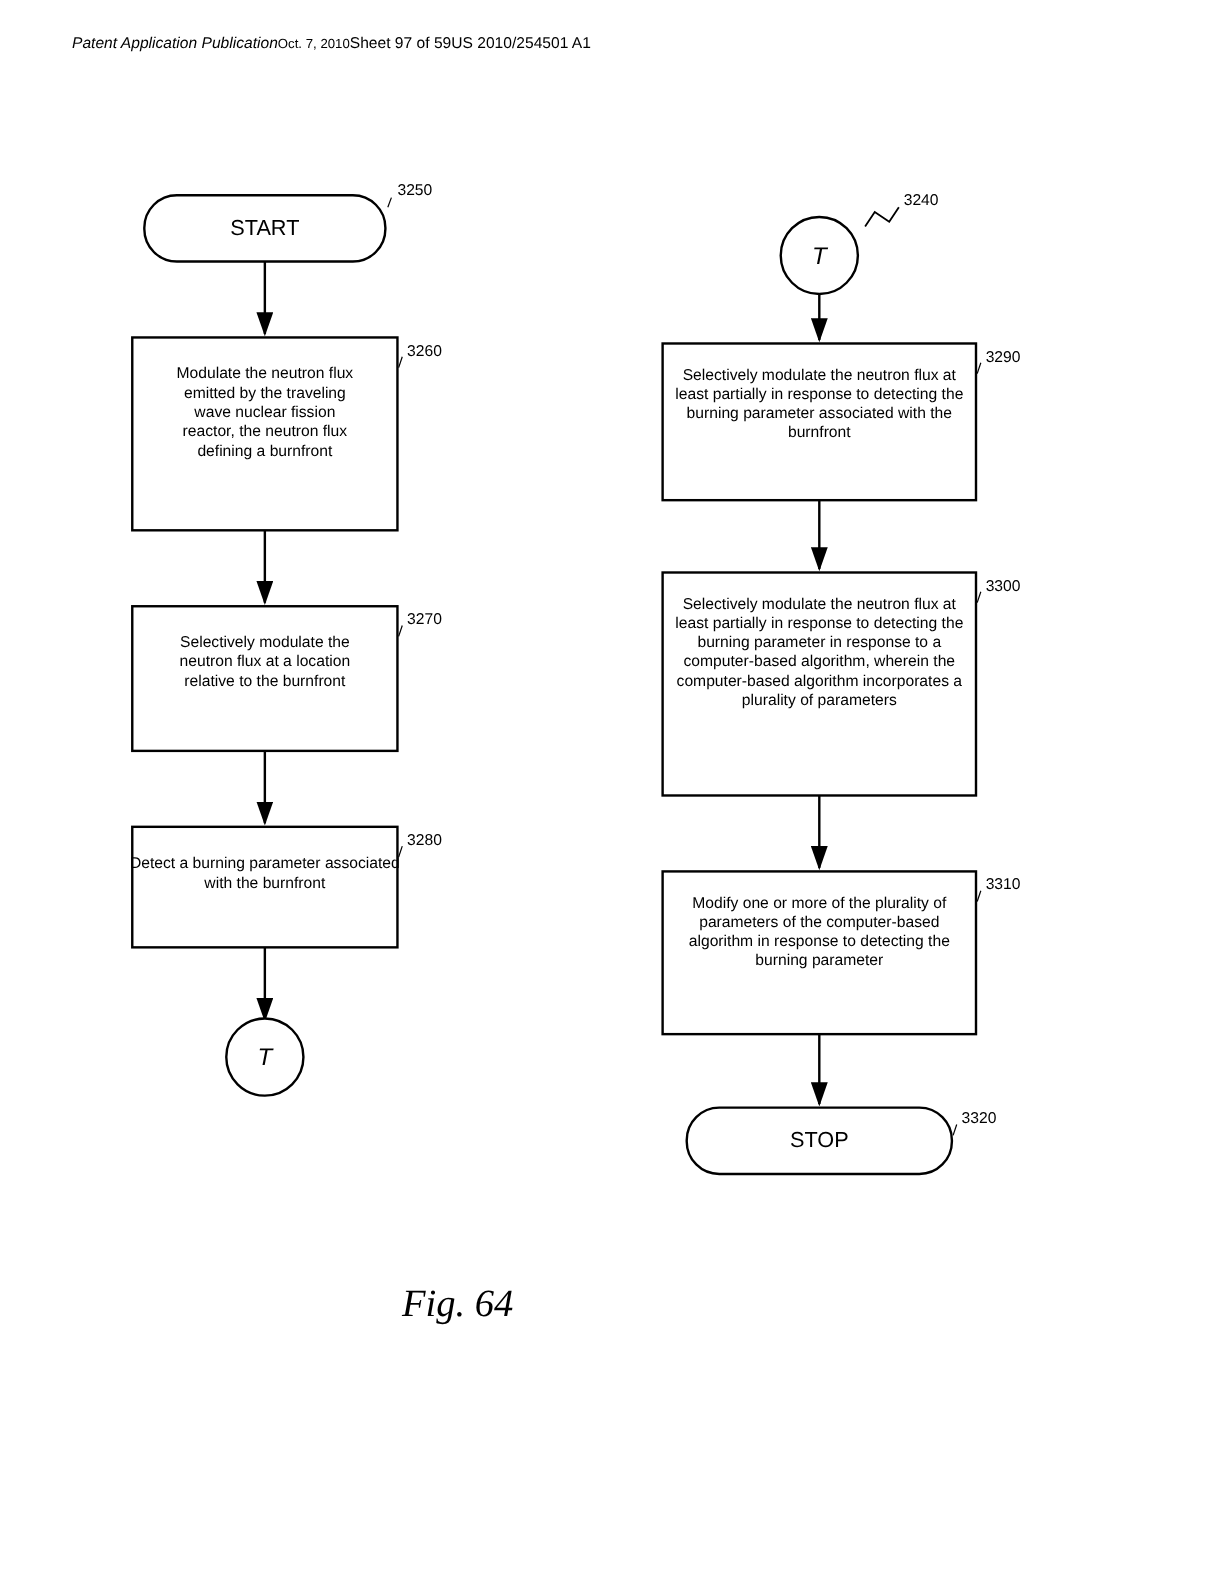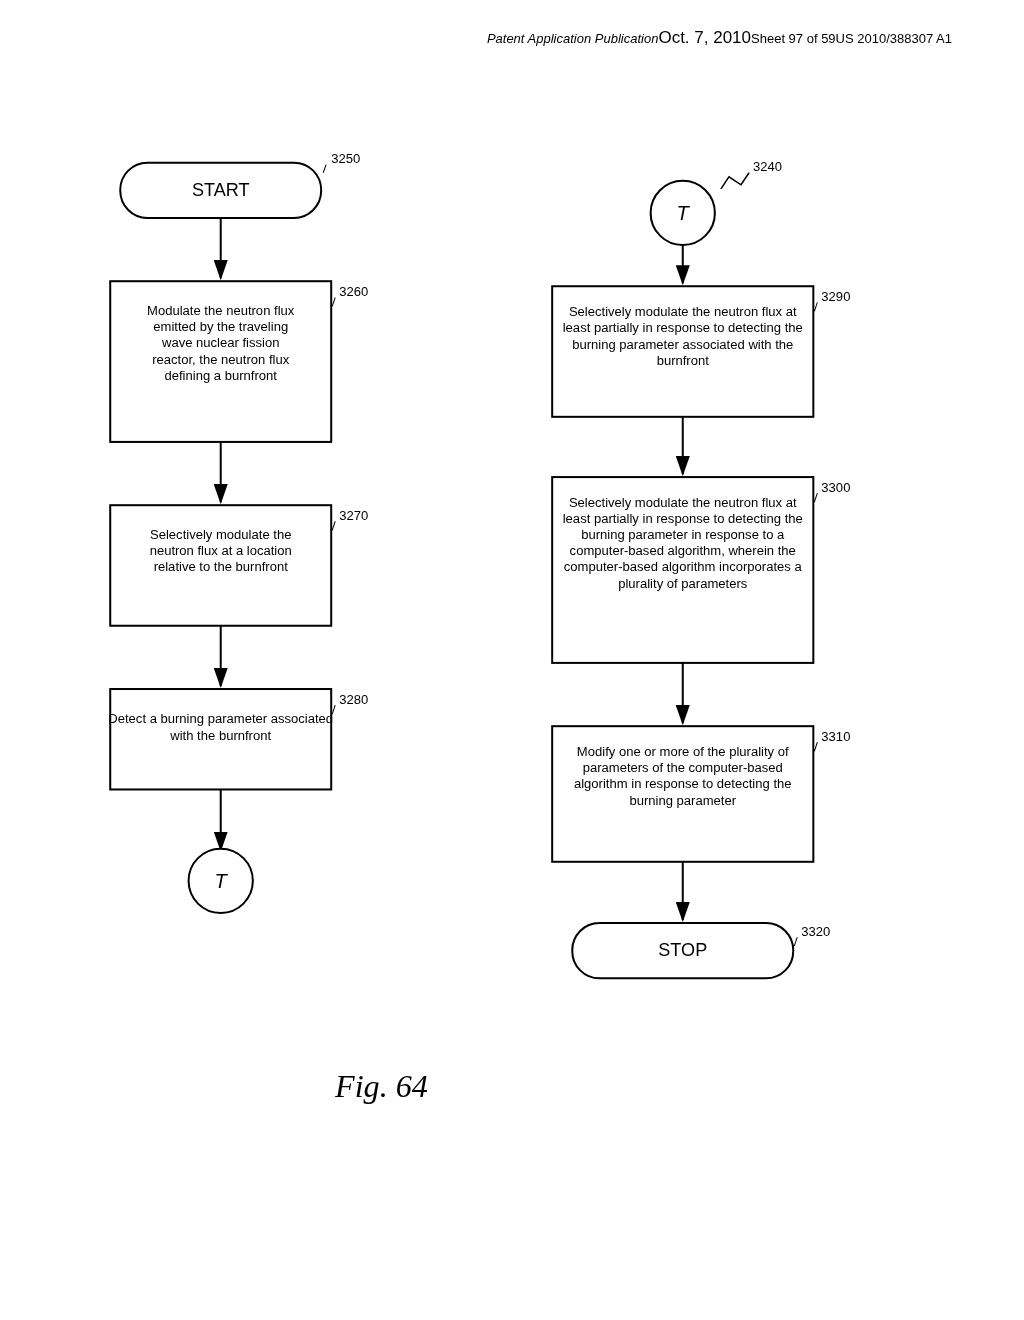--- a/index.html
+++ b/index.html
@@ -12,27 +12,27 @@
       overflow: hidden;
     }
     .page {
       width: 1024px;
       height: 1320px;
       position: relative;
       background: #fff;
     }
     .header {
       display: flex;
-      justify-content: flex-end;
+      justify-content: flex-start;
       align-items: baseline;
-      padding: 28px 72px 0 60px;
+      padding: 28px 40px 0 60px;
       font-size: 13px;
     }
     .header-left { font-style: italic; }
-    .header-center { font-size: 17px; }
+    .header-center { font-size: 11px; }
     .header-right { font-size: 13px; }
 
     .diagram-area {
       position: absolute;
       top: 130px;
       left: 60px;
       right: 60px;
       bottom: 80px;
     }
 
@@ -43,21 +43,21 @@
     }
   </style>
 </head>
 <body>
 
 <div class="page">
   <div class="header">
     <span class="header-left">Patent Application Publication</span>
     <span class="header-center">Oct. 7, 2010</span>
     <span class="header-sheet">Sheet 97 of 59</span>
-    <span class="header-right">US 2010/388307 A1</span>
+    <span class="header-right">US 2010/254501 A1</span>
   </div>
 
   <div class="diagram-area">
     <svg class="flowchart-svg" viewBox="0 0 900 1100" xmlns="http://www.w3.org/2000/svg">
 
       <defs>
         <marker id="arrowhead" markerWidth="10" markerHeight="7" refX="9" refY="3.5" orient="auto">
           <polygon points="0 0, 10 3.5, 0 7" fill="#000"></polygon>
         </marker>
       </defs>

